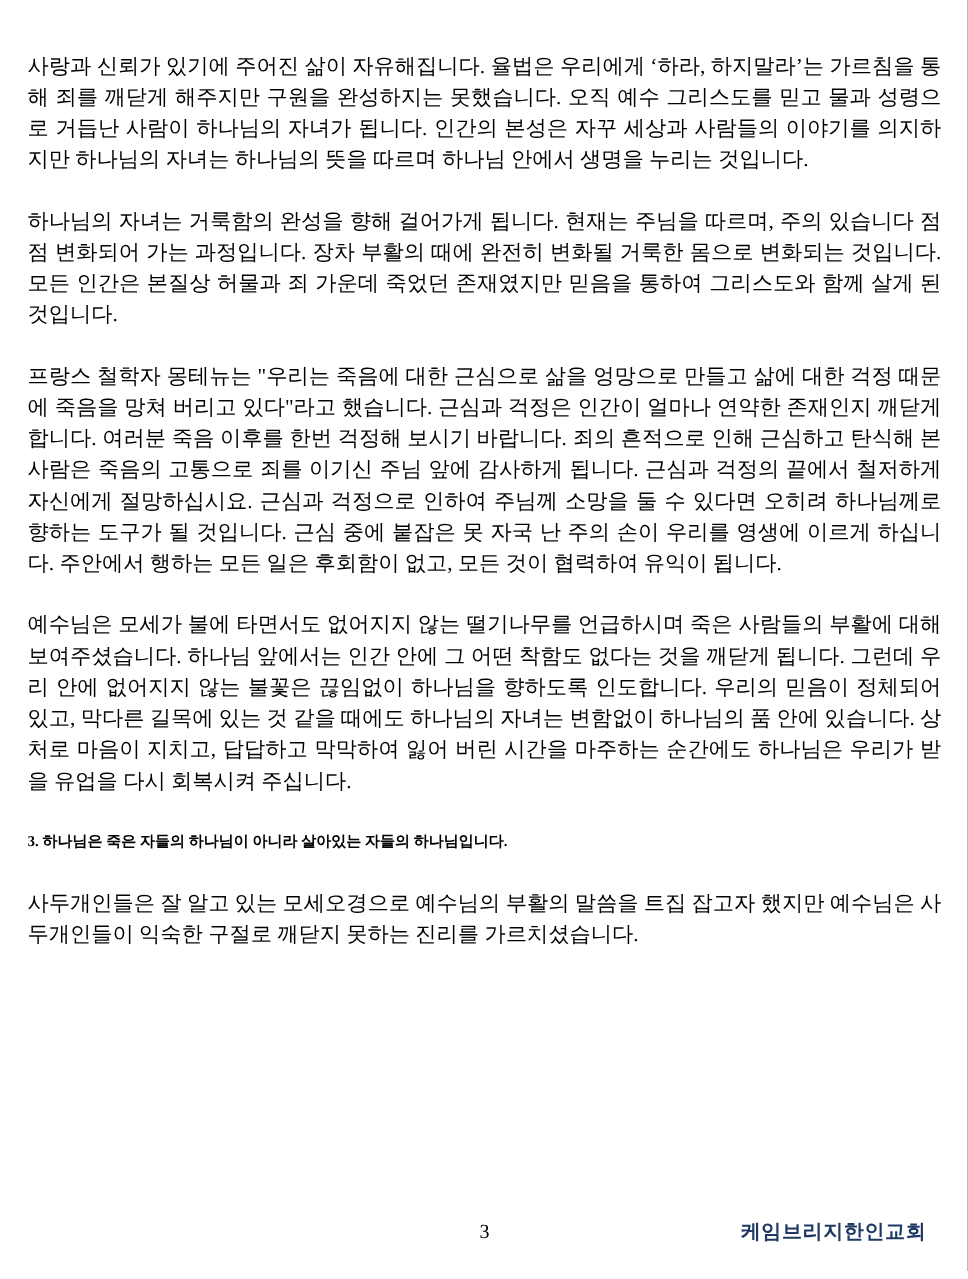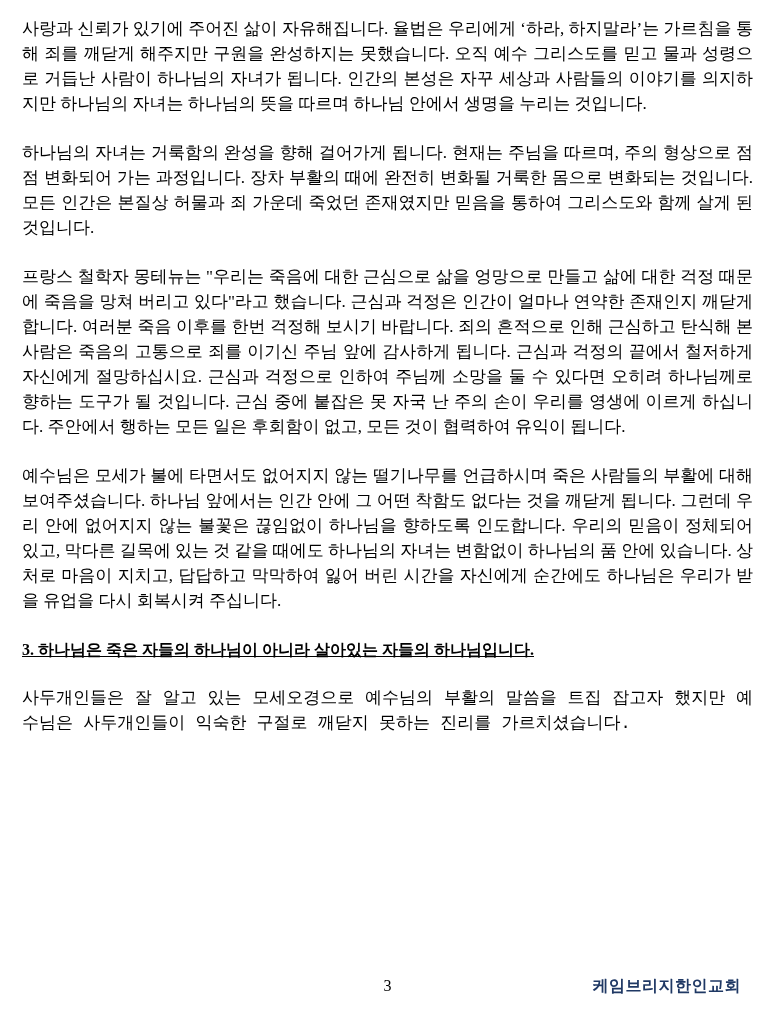--- a/index.html
+++ b/index.html
@@ -18,41 +18,40 @@
     width: 774px;
     height: 1023px;
     margin: 0 auto;
     background: var(--bg);
     font-family: "Liberation Serif", "DejaVu Serif", serif;
     color: var(--text-color);
     overflow: hidden;
   }
   .content {
     position: absolute;
-    top: 16px;
+    top: 40px;
     left: 22px;
     right: 21px;
   }
   .content p {
     margin: 0 0 24px 0;
     font-size: 17px;
     line-height: 25px;
     text-align: justify;
     word-break: break-all;
     color: var(--text-color);
   }
   .content h3 {
     margin: 0 0 24px 0;
-    font-size: 16px;
+    font-size: 12px;
     line-height: 25px;
     font-weight: bold;
     color: var(--text-color);
-    text-decoration: underline;
   }
-  .content p:last-child { margin-bottom: 0; font-family: Liberation Mono, monospace; }
+  .content p:last-child { margin-bottom: 0; }
   .footer {
     position: absolute;
     left: 22px;
     right: 21px;
     bottom: 26px;
     height: 22px;
     font-size: 16px;
     line-height: 22px;
   }
   .page-num {
@@ -70,23 +69,23 @@
     font-size: 16px;
     letter-spacing: 0.5px;
   }
 </style>
 </head>
 <body>
 
 <div class="page">
   <main class="content">
     <p>사랑과 신뢰가 있기에 주어진 삶이 자유해집니다. 율법은 우리에게 ‘하라, 하지말라’는 가르침을 통해 죄를 깨닫게 해주지만 구원을 완성하지는 못했습니다. 오직 예수 그리스도를 믿고 물과 성령으로 거듭난 사람이 하나님의 자녀가 됩니다. 인간의 본성은 자꾸 세상과 사람들의 이야기를 의지하지만 하나님의 자녀는 하나님의 뜻을 따르며 하나님 안에서 생명을 누리는 것입니다.</p>
-    <p>하나님의 자녀는 거룩함의 완성을 향해 걸어가게 됩니다. 현재는 주님을 따르며, 주의 형상으로 점점 변화되어 가는 과정입니다. 장차 부활의 때에 완전히 변화될 거룩한 몸으로 변화되는 것입니다. 모든 인간은 본질상 허물과 죄 가운데 죽었던 존재였지만 믿음을 통하여 그리스도와 함께 살게 된 것입니다.</p>
+    <p>하나님의 자녀는 거룩함의 완성을 향해 걸어가게 됩니다. 현재는 주님을 따르며, 주의 있습니다 점점 변화되어 가는 과정입니다. 장차 부활의 때에 완전히 변화될 거룩한 몸으로 변화되는 것입니다. 모든 인간은 본질상 허물과 죄 가운데 죽었던 존재였지만 믿음을 통하여 그리스도와 함께 살게 된 것입니다.</p>
     <p>프랑스 철학자 몽테뉴는 "우리는 죽음에 대한 근심으로 삶을 엉망으로 만들고 삶에 대한 걱정 때문에 죽음을 망쳐 버리고 있다"라고 했습니다. 근심과 걱정은 인간이 얼마나 연약한 존재인지 깨닫게 합니다. 여러분 죽음 이후를 한번 걱정해 보시기 바랍니다. 죄의 흔적으로 인해 근심하고 탄식해 본 사람은 죽음의 고통으로 죄를 이기신 주님 앞에 감사하게 됩니다. 근심과 걱정의 끝에서 철저하게 자신에게 절망하십시요. 근심과 걱정으로 인하여 주님께 소망을 둘 수 있다면 오히려 하나님께로 향하는 도구가 될 것입니다. 근심 중에 붙잡은 못 자국 난 주의 손이 우리를 영생에 이르게 하십니다. 주안에서 행하는 모든 일은 후회함이 없고, 모든 것이 협력하여 유익이 됩니다.</p>
-    <p>예수님은 모세가 불에 타면서도 없어지지 않는 떨기나무를 언급하시며 죽은 사람들의 부활에 대해 보여주셨습니다. 하나님 앞에서는 인간 안에 그 어떤 착함도 없다는 것을 깨닫게 됩니다. 그런데 우리 안에 없어지지 않는 불꽃은 끊임없이 하나님을 향하도록 인도합니다. 우리의 믿음이 정체되어 있고, 막다른 길목에 있는 것 같을 때에도 하나님의 자녀는 변함없이 하나님의 품 안에 있습니다. 상처로 마음이 지치고, 답답하고 막막하여 잃어 버린 시간을 자신에게 순간에도 하나님은 우리가 받을 유업을 다시 회복시켜 주십니다.</p>
+    <p>예수님은 모세가 불에 타면서도 없어지지 않는 떨기나무를 언급하시며 죽은 사람들의 부활에 대해 보여주셨습니다. 하나님 앞에서는 인간 안에 그 어떤 착함도 없다는 것을 깨닫게 됩니다. 그런데 우리 안에 없어지지 않는 불꽃은 끊임없이 하나님을 향하도록 인도합니다. 우리의 믿음이 정체되어 있고, 막다른 길목에 있는 것 같을 때에도 하나님의 자녀는 변함없이 하나님의 품 안에 있습니다. 상처로 마음이 지치고, 답답하고 막막하여 잃어 버린 시간을 마주하는 순간에도 하나님은 우리가 받을 유업을 다시 회복시켜 주십니다.</p>
     <h3>3. 하나님은 죽은 자들의 하나님이 아니라 살아있는 자들의 하나님입니다.</h3>
     <p>사두개인들은 잘 알고 있는 모세오경으로 예수님의 부활의 말씀을 트집 잡고자 했지만 예수님은 사두개인들이 익숙한 구절로 깨닫지 못하는 진리를 가르치셨습니다.</p>
   </main>
   <footer class="footer">
     <span class="page-num">3</span>
     <span class="org">케임브리지한인교회</span>
   </footer>
 </div>
 
 </body></html>

